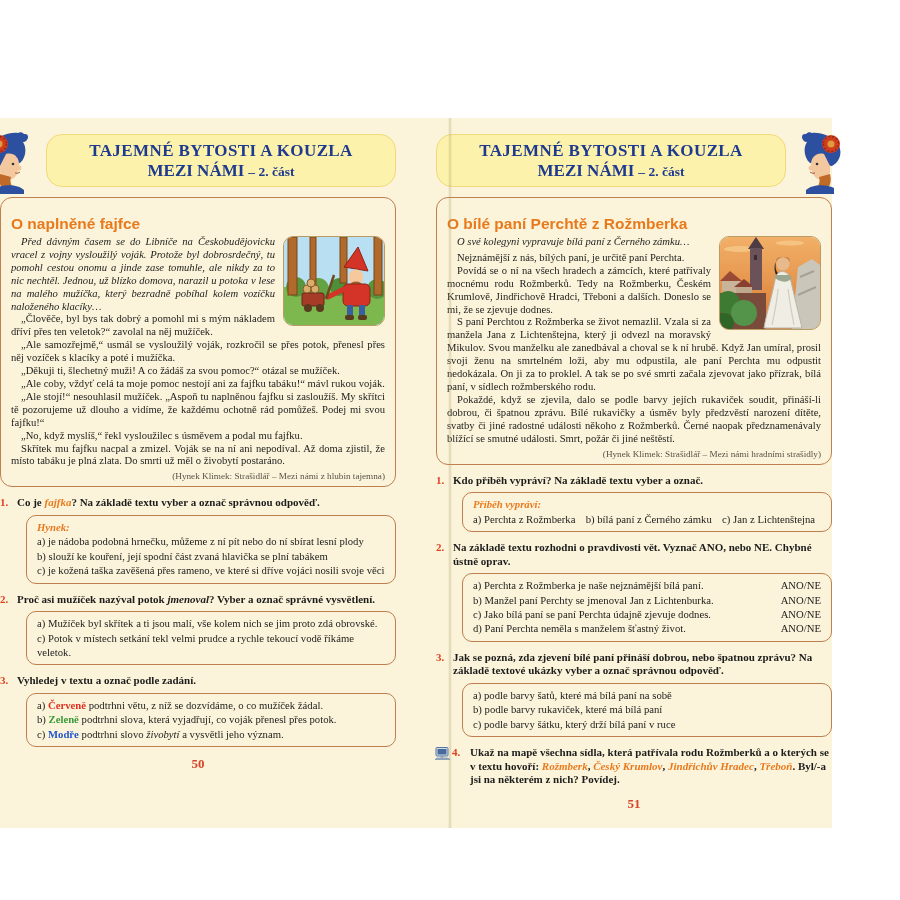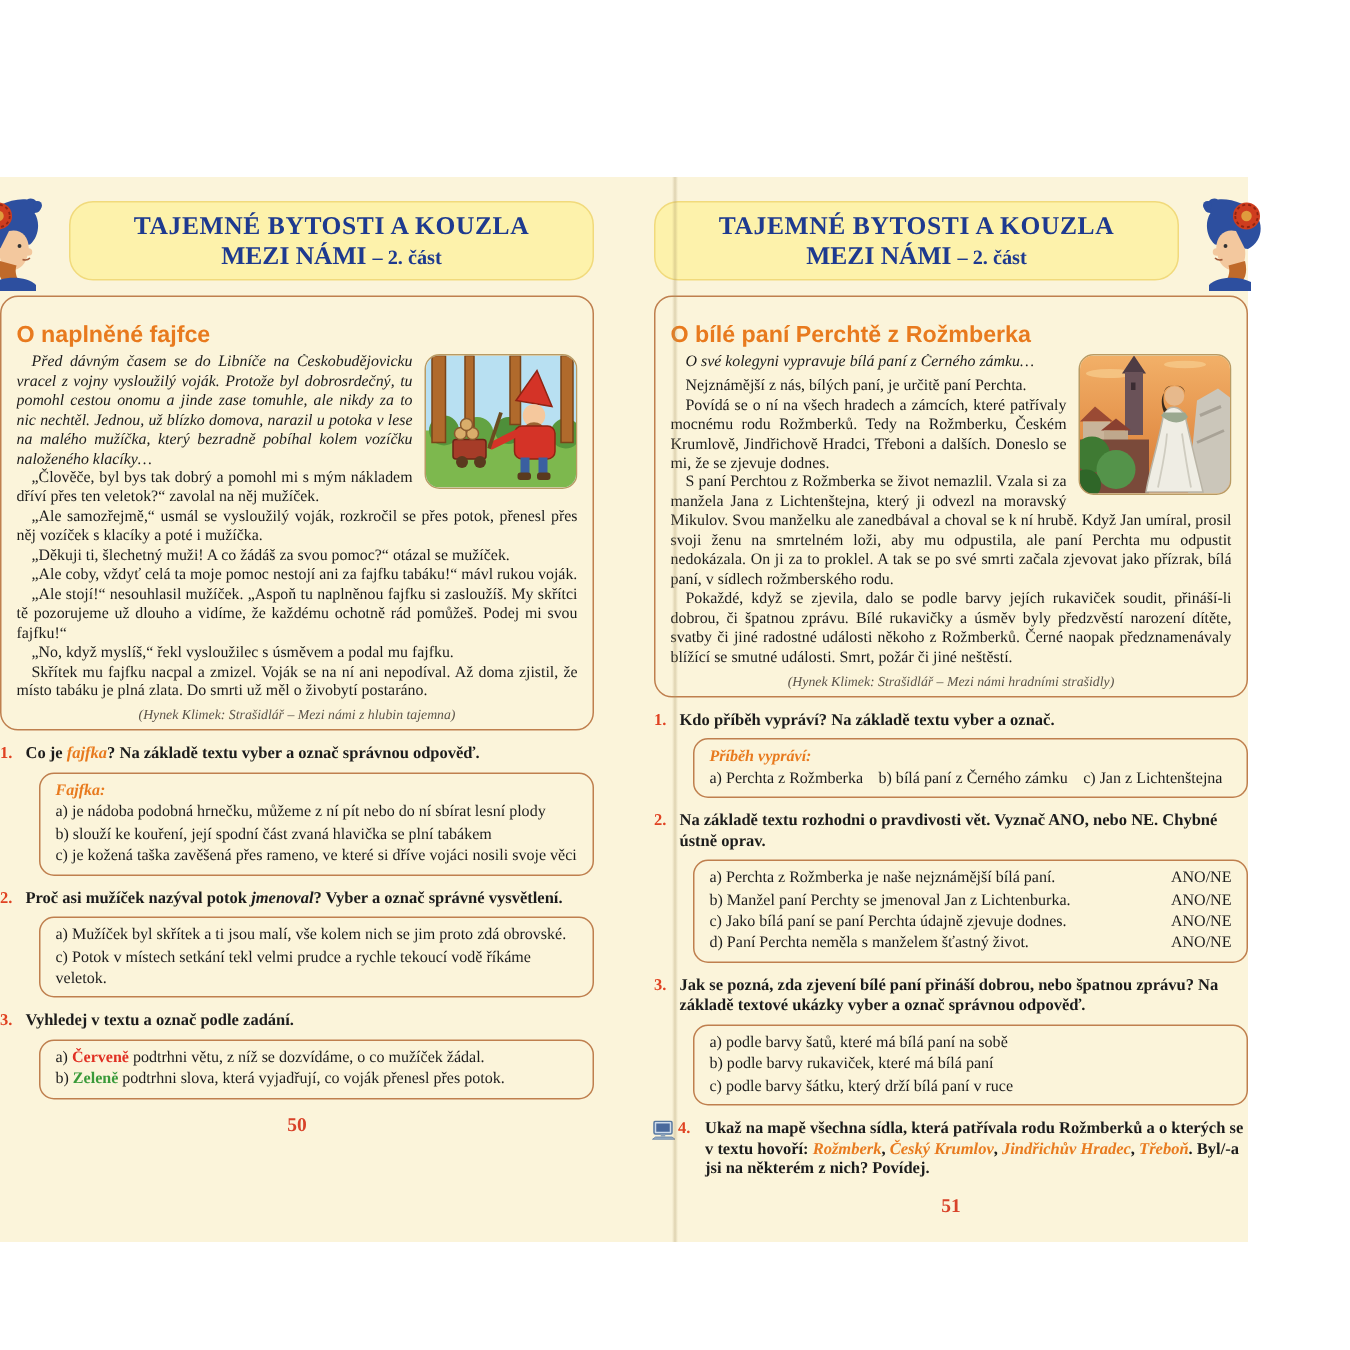--- a/index.html
+++ b/index.html
@@ -24,21 +24,21 @@
   
   .storybox{border:1.6px solid #bf7f4e;border-radius:12px;padding:16px 10px 3px;margin-top:10px;}
   .story-title{font-family:"Liberation Sans", sans-serif;color:#e87a1e;font-size:15.5px;
                font-weight:bold;margin:1px 0 3px;}
   .story{overflow:hidden;}
   .story p{margin:0;font-size:10.6px;line-height:12.9px;text-indent:10px;text-align:justify;}
   .story p.lead{font-style:italic;}
   .story p.sub{font-style:italic;margin-bottom:3px;}
   .illus{float:right;margin:0 0 5px 8px;border:1px solid #b99b64;border-radius:10px;overflow:hidden;
          line-height:0;}
-  .attribution{text-align:center;font-style:italic;font-size:9.2px;color:#5a5248;margin:3px 0 2px;}
+  .attribution{text-align:right;font-size:9.2px;color:#5a5248;margin:3px 0 2px;}
   
   .q{position:relative;margin-top:9px;font-size:11px;font-weight:bold;padding-left:17px;
      line-height:13.6px;}
   .qnum{position:absolute;left:0;top:0;color:#e04222;}
   .it-orange{color:#e87a1e;font-style:italic;}
   .boxwrap{position:relative;}
   .abox{border:1.4px solid #bf7f4e;border-radius:10px;padding:4px 10px 5px;margin:5px 0 0 26px;
         font-size:10.7px;line-height:14.4px;}
   .abox .label{color:#e87a1e;font-style:italic;font-weight:bold;}
   .opt{margin:0;}
@@ -124,21 +124,21 @@
         <p>„No, když myslíš,“ řekl vysloužilec s úsměvem a podal mu fajfku.</p>
         <p>Skřítek mu fajfku nacpal a zmizel. Voják se na ní ani nepodíval. Až doma zjistil, že místo tabáku je plná zlata. Do smrti už měl o živobytí postaráno.</p>
       </div>
       <div class="attribution">(Hynek Klimek: Strašidlář – Mezi námi z hlubin tajemna)</div>
     </div>
 
     <div class="q">
       <span class="qnum">1.</span><span>Co je </span><span class="it-orange">fajfka</span><span>? Na základě textu vyber a označ správnou odpověď.</span>
     </div>
     <div class="abox">
-      <div class="label">Fajfka:</div>
+      <div class="label">Hynek:</div>
       <div class="opt">a) je nádoba podobná hrnečku, můžeme z ní pít nebo do ní sbírat lesní plody</div>
       <div class="opt">b) slouží ke kouření, její spodní část zvaná hlavička se plní tabákem</div>
       <div class="opt">c) je kožená taška zavěšená přes rameno, ve které si dříve vojáci nosili svoje věci</div>
     </div>
 
     <div class="q">
       <span class="qnum">2.</span><span>Proč asi mužíček nazýval potok </span><span class="em">jmenoval</span><span>? Vyber a označ správné vysvětlení.</span>
     </div>
     <div class="abox">
       <div class="opt">a) Mužíček byl skřítek a ti jsou malí, vše kolem nich se jim proto zdá obrovské.</div>
@@ -153,20 +153,21 @@
         <svg width="17" height="14" viewBox="0 0 17 14">
           <rect x="2" y="0.5" width="12" height="8.5" rx="1" fill="#cfdcea" stroke="#5577a0"></rect>
           <rect x="3.5" y="2" width="9" height="5.5" fill="#4a6a9c"></rect>
           <rect x="6.5" y="9" width="3" height="1.6" fill="#8aa0b8"></rect>
           <path d="M1,12.5 L16,12.5 L14,11 L3,11 Z" fill="#9ab0c6" stroke="#5577a0" stroke-width="0.5"></path>
         </svg>
       </span>
       <div class="abox">
         <div class="opt"><span>a) </span><span class="w-red">Červeně</span><span> podtrhni větu, z níž se dozvídáme, o co mužíček žádal.</span></div>
         <div class="opt"><span>b) </span><span class="w-green">Zeleně</span><span> podtrhni slova, která vyjadřují, co voják přenesl přes potok.</span></div>
+        <div class="opt"><span>c) </span><span class="w-blue">Modře</span><span> podtrhni slovo </span><span class="em">živobytí</span><span> a vysvětli jeho význam.</span></div>
       </div>
     </div>
 
     <div class="pagenum">50</div>
   </div>
 
   <div class="page page-right">
     <span class="mascot">
       <svg width="46" height="64" viewBox="0 0 46 64">
         <path d="M40,4 C45,6 44,12 39,12 C43,18 42,28 36,33 L14,36 C6,32 3,22 8,14 C13,6 26,2 34,3 C36,2 38,2 40,4 Z" fill="#2d4f9f"></path>

